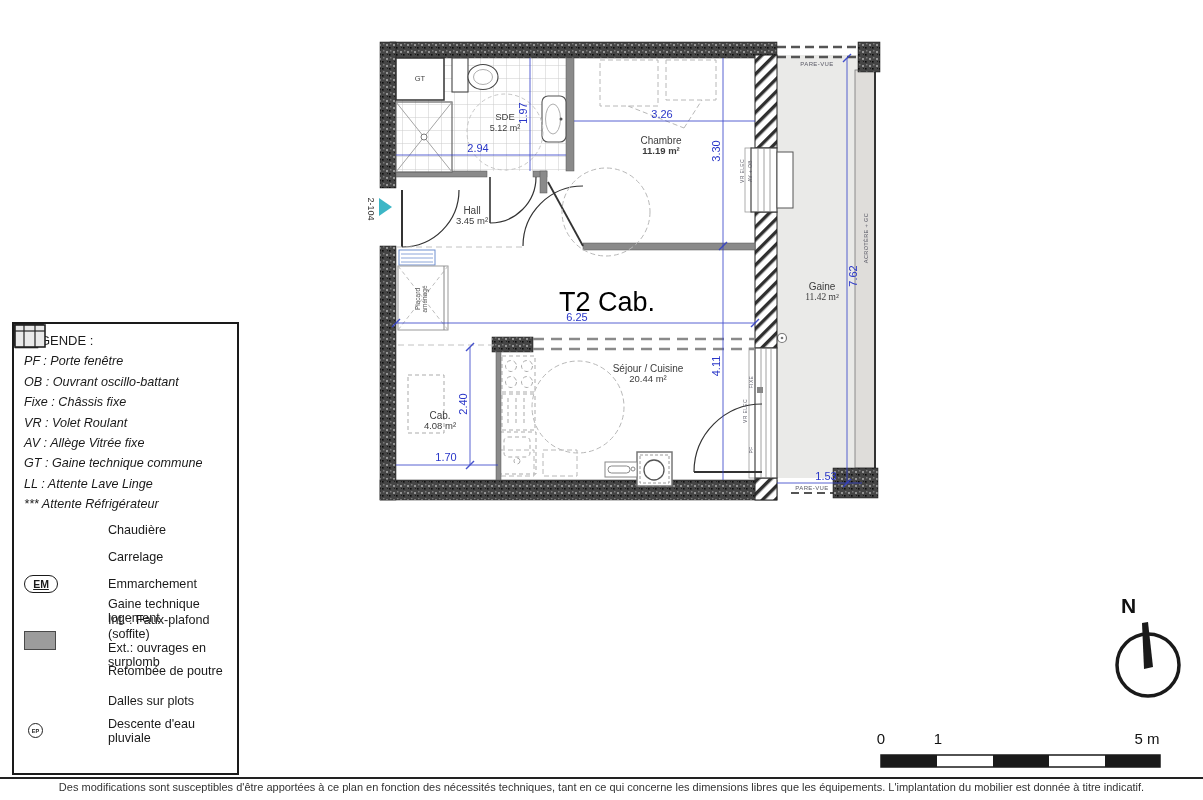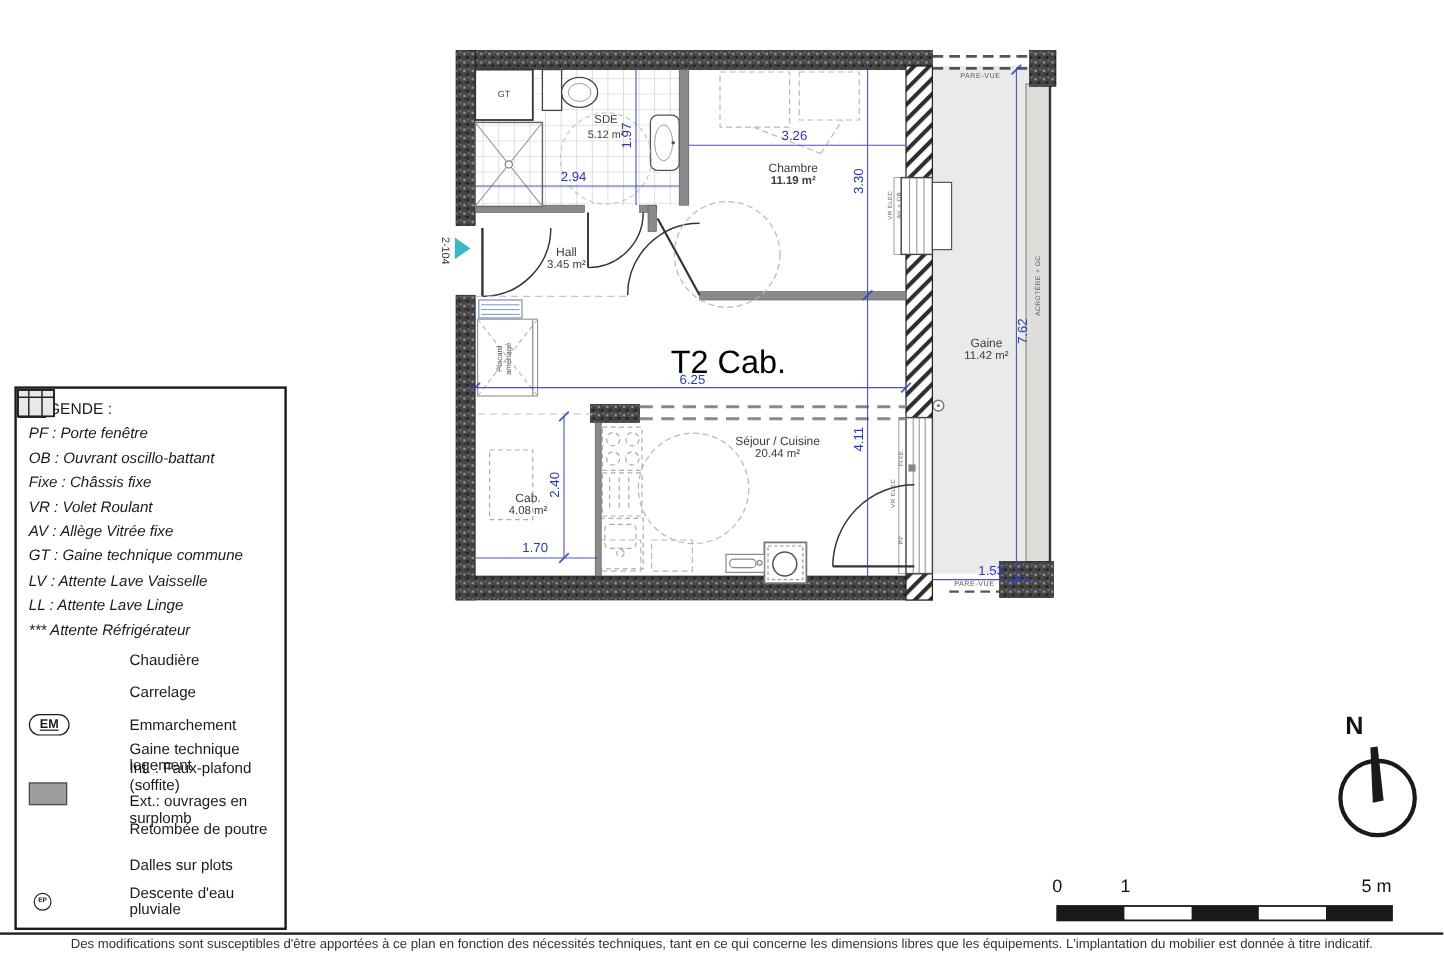--- a/index.html
+++ b/index.html
@@ -229,21 +229,21 @@
       <circle cx="1148" cy="665" r="31" fill="none" stroke="#1a1a1a" stroke-width="3.5"></circle>
       <polygon points="1142,623 1148,622 1153,667 1144,669" fill="#1a1a1a"></polygon>
     </g>
   </svg>
 
   <div class="lbl" style="left:607px;top:302px;font-size:27px;color:#000;">T2 Cab.</div>
 
   <div class="lbl rotcw" style="left:371px;top:209px;font-size:9px;color:#333;">2-104</div>
   <div class="lbl" style="left:420px;top:79px;font-size:7.5px;color:#444;">GT</div>
 
-  <div class="lbl" style="left:505px;top:106px;text-align:center;">
+  <div class="lbl" style="left:505px;top:122px;text-align:center;">
     <div style="font-size:9.5px;">SDE</div>
     <div style="font-size:9px;">5.12 m²</div>
   </div>
   <div class="lbl" style="left:661px;top:146px;">
     <div style="font-size:10px;">Chambre</div>
     <div style="font-size:9.5px;font-weight:bold;">11.19 m²</div>
   </div>
   <div class="lbl" style="left:472px;top:216px;">
     <div style="font-size:10px;">Hall</div>
     <div style="font-size:9.5px;">3.45 m²</div>
@@ -251,21 +251,21 @@
   <div class="lbl" style="left:440px;top:421px;">
     <div style="font-size:10px;">Cab.</div>
     <div style="font-size:9.5px;">4.08 m²</div>
   </div>
   <div class="lbl" style="left:648px;top:374px;">
     <div style="font-size:10px;">Séjour / Cuisine</div>
     <div style="font-size:9.5px;">20.44 m²</div>
   </div>
   <div class="lbl" style="left:822px;top:292px;">
     <div style="font-size:10px;">Gaine</div>
-    <div style="font-size:9.5px;">11.42 m²</div>
+    <div style="font-size:9.5px;font-family:Liberation Serif, serif;">11.42 m²</div>
   </div>
 
   <div class="lbl rotccw pre" style="left:421px;top:299px;font-size:6.5px;color:#555;">Placard
 aménagé</div>
 
   <div class="lbl dim" style="left:478px;top:148px;">2.94</div>
   <div class="lbl dim rotccw" style="left:523px;top:113px;">1.97</div>
   <div class="lbl dim" style="left:662px;top:114px;">3.26</div>
   <div class="lbl dim rotccw" style="left:716px;top:151px;">3.30</div>
   <div class="lbl dim" style="left:577px;top:317px;">6.25</div>
@@ -285,21 +285,20 @@
   <div class="lbl tiny rotccw" style="left:752px;top:450px;font-size:5px;">PF</div>
 
   <div id="legend">
     <div class="t">LEGENDE :</div>
     <div class="a">PF : Porte fenêtre</div>
     <div class="a">OB : Ouvrant oscillo-battant</div>
     <div class="a">Fixe : Châssis fixe</div>
     <div class="a">VR : Volet Roulant</div>
     <div class="a">AV : Allège Vitrée fixe</div>
     <div class="a">GT : Gaine technique commune</div>
-    <div class="a">LV : Attente Lave Vaisselle</div>
     <div class="a">LL : Attente Lave Linge</div>
     <div class="a">*** Attente Réfrigérateur</div>
 
     <div class="symrow">
       <span class="symcell">
         <svg width="26" height="26">
           <rect x="1.5" y="1.5" width="22" height="22" fill="#fff" stroke="#222" stroke-width="1.6"></rect>
           <rect x="4" y="11" width="4" height="3.5" fill="none" stroke="#222" stroke-width="1"></rect>
           <rect x="10" y="11" width="3" height="3.5" fill="#222"></rect>
           <rect x="15" y="11" width="3" height="3.5" fill="none" stroke="#222" stroke-width="1"></rect>

